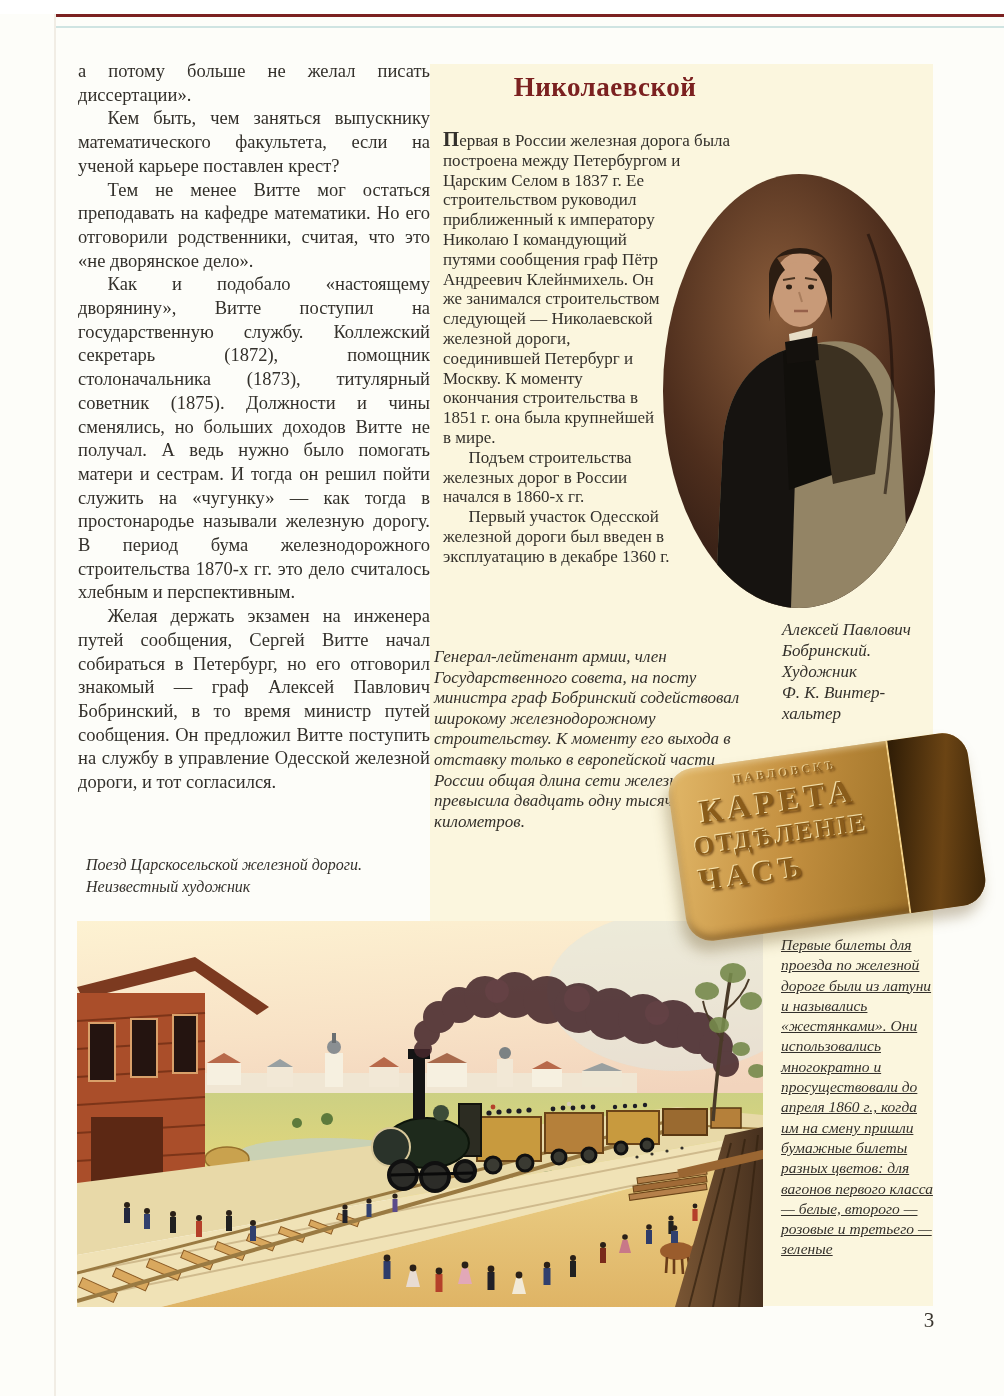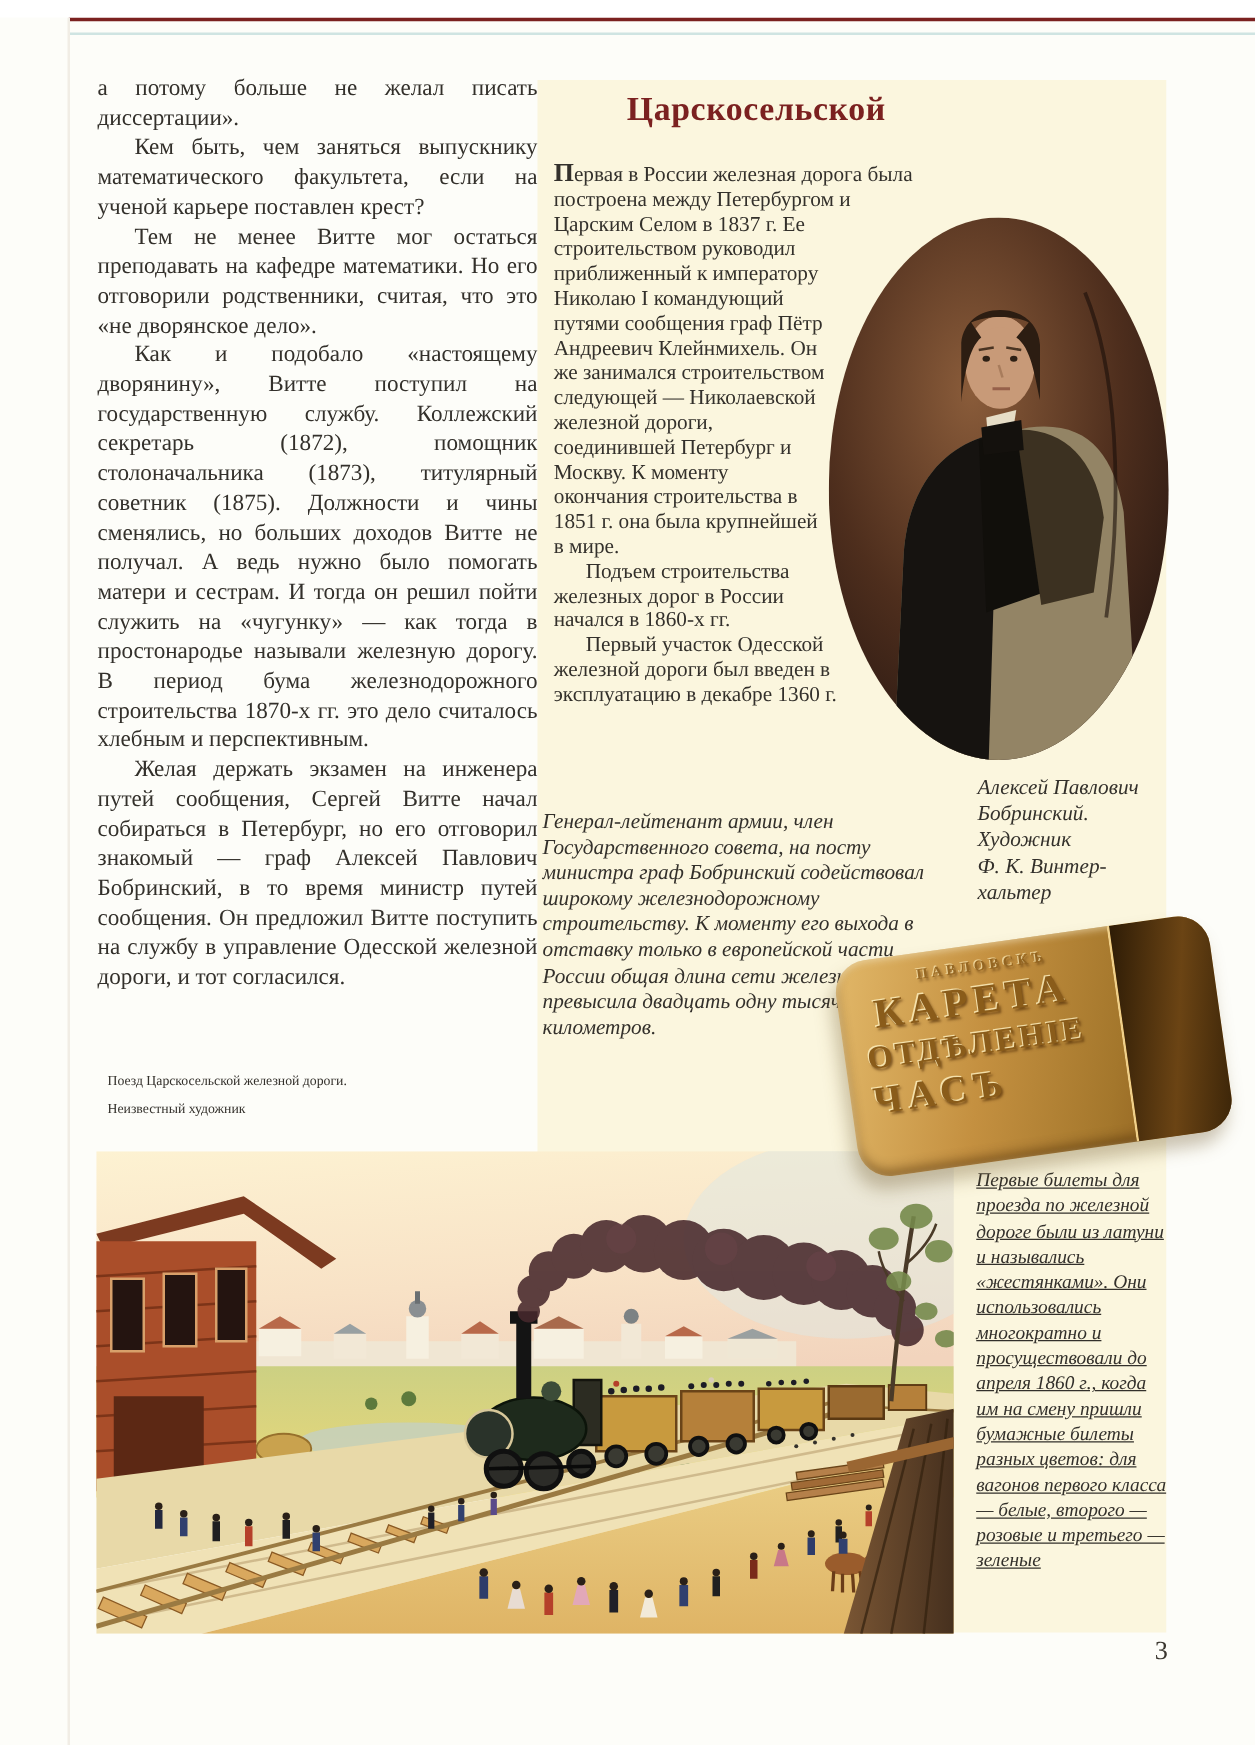--- a/index.html
+++ b/index.html
@@ -48,21 +48,21 @@
   .ticket-text{position:absolute;left:14px;top:8px;color:#8a5c1a;font-weight:bold;
                text-shadow:-1px -1px 0 rgba(255,242,195,.8),1px 2px 2px rgba(70,35,0,.6);
                font-family:"Liberation Serif",serif;}
   .tk-small{font-size:12px;letter-spacing:3px;margin:2px 0 2px 52px;opacity:.8;}
   .tk-l1{font-size:33px;letter-spacing:4px;margin-left:14px;line-height:36px;}
   .tk-l2{font-size:26px;letter-spacing:2px;margin-left:4px;line-height:32px;}
   .tk-l3{font-size:31px;letter-spacing:5px;margin-left:4px;line-height:36px;}
 
   
   .painting-caption{position:absolute;left:86px;top:840px;width:390px;
-                    font-size:11px;line-height:22px;white-space:pre-line;}
+                    font-style:italic;font-size:16px;line-height:22px;white-space:pre-line;}
   .painting{position:absolute;left:77px;top:907px;width:686px;height:386px;z-index:2;}
   .painting svg{display:block;width:686px;height:386px;}
 
   .ticket-note{position:absolute;left:781px;top:921px;width:152px;
                font-style:italic;font-size:15.5px;line-height:20.3px;text-decoration:underline;}
 
   .page-number{position:absolute;left:914px;top:1294px;width:30px;text-align:center;
                font-size:21px;color:#3a362f;}
 </style>
 </head>
@@ -78,21 +78,21 @@
   <div class="left-col">
     <p class="no-indent">а потому больше не желал писать диссертации».</p>
     <p>Кем быть, чем заняться выпускнику математического факультета, если на ученой карьере поставлен крест?</p>
     <p>Тем не менее Витте мог остаться преподавать на кафедре математики. Но его отговорили родственники, считая, что это «не дворянское дело».</p>
     <p>Как и подобало «настоящему дворянину», Витте поступил на государственную службу. Коллежский секретарь (1872), помощник столоначальника (1873), титулярный советник (1875). Должности и чины сменялись, но больших доходов Витте не получал. А ведь нужно было помогать матери и сестрам. И тогда он решил пойти служить на «чугунку» — как тогда в простонародье называли железную дорогу. В период бума железнодорожного строительства 1870-х гг. это дело считалось хлебным и перспективным.</p>
     <p>Желая держать экзамен на инженера путей сообщения, Сергей Витте начал собираться в Петербург, но его отговорил знакомый — граф Алексей Павлович Бобринский, в то время министр путей сообщения. Он предложил Витте поступить на службу в управление Одесской железной дороги, и тот согласился.</p>
   </div>
 
   <div class="panel">
     <h1 class="article-title">
-      <span>Царскосельской</span><br>
+      <span>Николаевской</span><br>
     </h1>
 
     <div class="article-body">
       <div class="portrait-float">
         <svg viewBox="0 0 272 434" preserveAspectRatio="none">
           <defs>
             <radialGradient id="pbg" cx="42%" cy="32%" r="80%">
               <stop offset="0%" stop-color="#8a5c3a"></stop>
               <stop offset="55%" stop-color="#4e2e1d"></stop>
               <stop offset="100%" stop-color="#221410"></stop>

